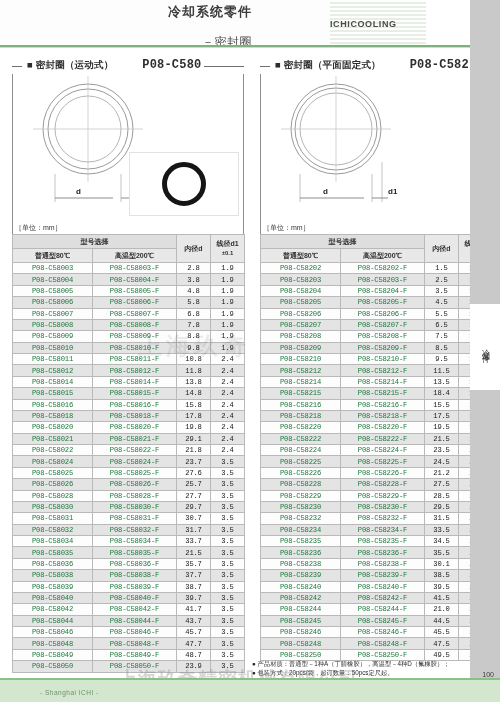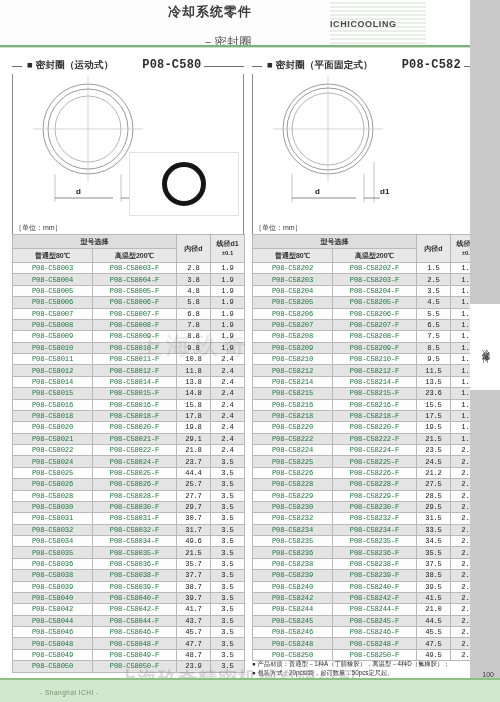--- a/index.html
+++ b/index.html
@@ -24,21 +24,21 @@
     display:flex;flex-direction:row;align-items:center;
   }
   .hdr-brand span{font-size:9px;font-weight:bold;color:#4b4b4b;line-height:12px;letter-spacing:.6px;}
   .hdr-rightgray{position:absolute;left:470px;top:0;width:30px;height:48px;background:#c9c9c9;}
   .hdr-rule{position:absolute;left:0;top:45px;width:470px;height:2px;background:#7cb27c;}
   .hdr-rule2{position:absolute;left:0;top:47px;width:470px;height:1px;background:#cddfc9;}
 
   
   .col{position:absolute;top:58px;width:232px;}
   .col-left{left:12px;}
-  .col-right{left:252px;}
+  .col-right{left:260px;}
 
   .panel-title{position:relative;height:16px;}
   .panel-title .line{position:absolute;top:8px;height:1px;background:#6f6f6f;}
   .panel-title .l-left{left:0;width:10px;}
   .panel-title .l-right{right:0;left:auto;}
   .panel-title .txt{
     position:absolute;left:12px;top:0;font-size:9.5px;font-weight:bold;color:#2e2e2e;
     white-space:nowrap;background:#fff;padding:0 3px;letter-spacing:.2px;
   }
   .panel-title .code{font-family:"Liberation Mono","DejaVu Sans Mono",monospace;font-size:12px;padding-left:26px;}
@@ -283,21 +283,21 @@
           </tr>
           <tr>
             <td>P08-C58024</td>
             <td>P08-C58024-F</td>
             <td class="num">23.7</td>
             <td class="num">3.5</td>
           </tr>
           <tr>
             <td>P08-C58025</td>
             <td>P08-C58025-F</td>
-            <td class="num">44.4</td>
+            <td class="num">27.6</td>
             <td class="num">3.5</td>
           </tr>
           <tr>
             <td>P08-C58026</td>
             <td>P08-C58026-F</td>
             <td class="num">25.7</td>
             <td class="num">3.5</td>
           </tr>
           <tr>
             <td>P08-C58028</td>
@@ -319,21 +319,21 @@
           </tr>
           <tr>
             <td>P08-C58032</td>
             <td>P08-C58032-F</td>
             <td class="num">31.7</td>
             <td class="num">3.5</td>
           </tr>
           <tr>
             <td>P08-C58034</td>
             <td>P08-C58034-F</td>
-            <td class="num">49.6</td>
+            <td class="num">33.7</td>
             <td class="num">3.5</td>
           </tr>
           <tr>
             <td>P08-C58035</td>
             <td>P08-C58035-F</td>
             <td class="num">21.5</td>
             <td class="num">3.5</td>
           </tr>
           <tr>
             <td>P08-C58036</td>
@@ -513,21 +513,21 @@
           </tr>
           <tr>
             <td>P08-C58214</td>
             <td>P08-C58214-F</td>
             <td class="num">13.5</td>
             <td class="num">1.5</td>
           </tr>
           <tr>
             <td>P08-C58215</td>
             <td>P08-C58215-F</td>
-            <td class="num">23.6</td>
+            <td class="num">18.4</td>
             <td class="num">1.5</td>
           </tr>
           <tr>
             <td>P08-C58216</td>
             <td>P08-C58216-F</td>
             <td class="num">15.5</td>
             <td class="num">1.5</td>
           </tr>
           <tr>
             <td>P08-C58218</td>
@@ -603,21 +603,21 @@
           </tr>
           <tr>
             <td>P08-C58236</td>
             <td>P08-C58236-F</td>
             <td class="num">35.5</td>
             <td class="num">2.0</td>
           </tr>
           <tr>
             <td>P08-C58238</td>
             <td>P08-C58238-F</td>
-            <td class="num">37.5</td>
+            <td class="num">30.1</td>
             <td class="num">2.0</td>
           </tr>
           <tr>
             <td>P08-C58239</td>
             <td>P08-C58239-F</td>
             <td class="num">38.5</td>
             <td class="num">2.0</td>
           </tr>
           <tr>
             <td>P08-C58240</td>

